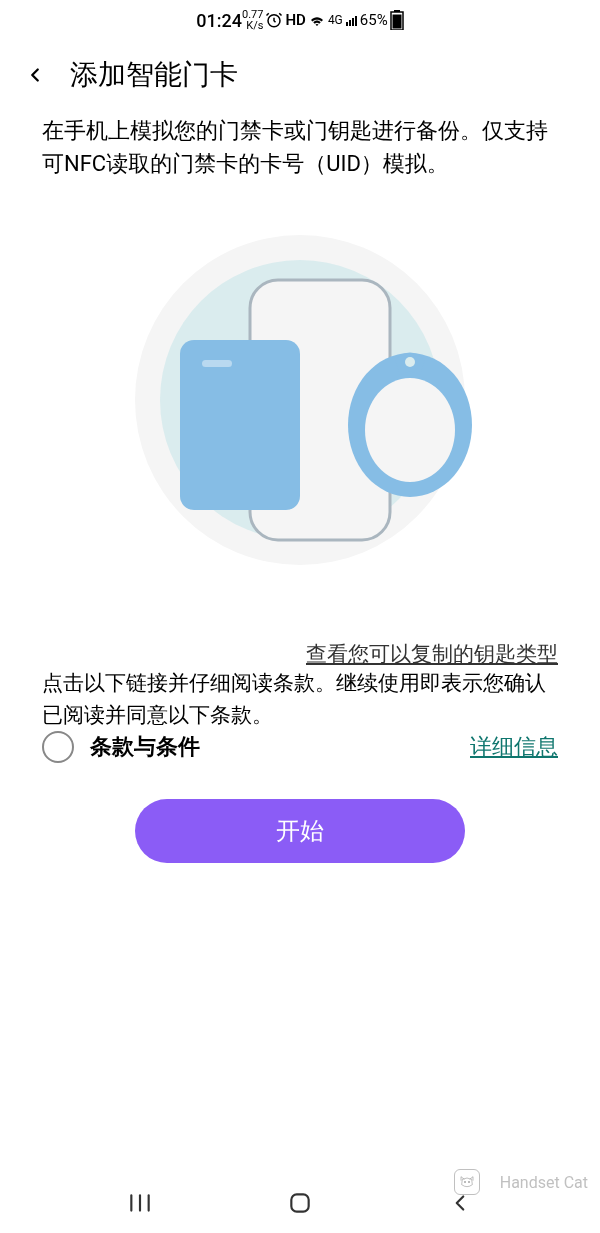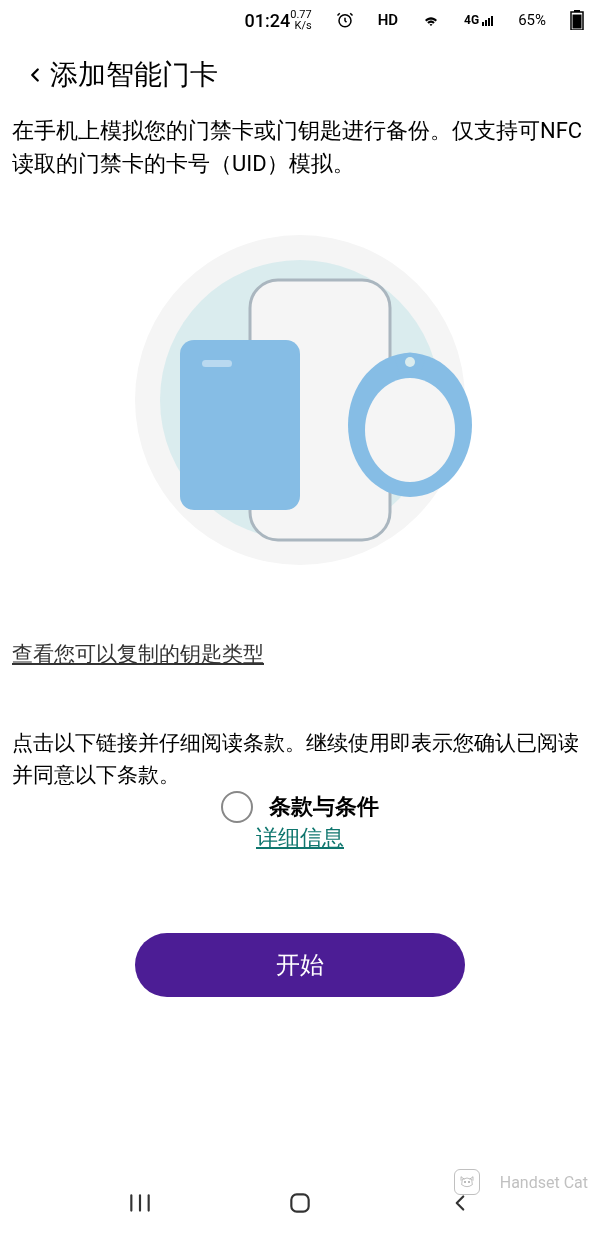--- a/index.html
+++ b/index.html
@@ -12,94 +12,93 @@
       height: 1233px;
       background: #ffffff;
       font-family: -apple-system, BlinkMacSystemFont, "Segoe UI", Roboto, sans-serif;
       position: relative;
       overflow: hidden;
     }
     .status-bar {
       height: 40px;
       display: flex;
       align-items: center;
-      justify-content: flex-end;
+      justify-content: center;
       padding: 1px 16px;
       font-size: 18px;
       color: #000;
     }
     .status-left {
       font-weight: 500;
     }
     .status-right {
       display: flex;
       align-items: center;
-      gap: 24px;
+      gap: 2px;
       font-size: 14px;
     }
     .status-kbs {
       font-size: 11px;
       line-height: 1;
       text-align: right;
     }
     .status-icon {
       display: inline-flex;
       align-items: center;
     }
     .header {
       display: flex;
       align-items: center;
       padding: 16px 20px 20px;
+      gap: 20px;
     }
     .back-btn {
       width: 30px;
       height: 30px;
       display: flex;
       align-items: center;
       justify-content: center;
       cursor: pointer;
     }
     .page-title {
       font-size: 28px;
       font-weight: 500;
       color: #000;
     }
     .content {
-      padding: 0 12px;
+      padding: 0 42px;
     }
     .description {
       font-size: 22px;
       line-height: 1.5;
       color: #000;
       margin-bottom: 30px;
     }
     .illustration {
       display: flex;
       justify-content: center;
       margin: 40px 0 60px;
     }
     .key-types-link {
-      text-align: left;
+      text-align: right;
       font-size: 21px;
       color: #333;
       text-decoration: underline;
-      margin-bottom: 60px;
       cursor: pointer;
     }
     .terms-text {
       font-size: 21px;
       line-height: 1.5;
       color: #000;
     }
     .terms-row {
       display: flex;
       align-items: center;
       justify-content: space-between;
-      margin-bottom: 80px;
-      flex-direction: column;
+      margin-bottom: 36px;
     }
     .terms-left {
       display: flex;
       align-items: center;
       gap: 16px;
     }
     .checkbox {
       width: 32px;
       height: 32px;
       border: 2px solid #888;
@@ -115,21 +114,21 @@
       font-size: 22px;
       color: #0f766e;
       text-decoration: underline;
       cursor: pointer;
     }
     .start-button {
       display: block;
       margin: 0 auto;
       width: 330px;
       height: 64px;
-      background: #4c1d95;
+      background: #8b5cf6;
       color: #fff;
       border: none;
       border-radius: 32px;
       font-size: 24px;
       cursor: pointer;
     }
     .nav-bar {
       position: absolute;
       bottom: 0;
       left: 0;
@@ -184,21 +183,21 @@
         <circle cx="12" cy="13" r="8"></circle>
         <path d="M12 9v4l2 2M5 3L2 6M22 6l-3-3"></path>
       </svg>
     </span>
     <span style="font-size:15px;font-weight:600">HD</span>
     <span class="status-icon">
       <svg width="18" height="18" viewBox="0 0 24 24" fill="#000">
         <path d="M12 20l-2-2c1-1 3-1 4 0l-2 2zm-5-5c3-3 7-3 10 0l-2 2c-2-2-4-2-6 0l-2-2zm-3-3c5-5 11-5 16 0l-2 2c-3-3-9-3-12 0l-2-2z"></path>
       </svg>
     </span>
-    <span style="font-size:12px;font-weight:700">
+    <span style="font-size:12px;font-weight:400">
       <span>4G</span>
       <svg width="12" height="10" viewBox="0 0 12 10" fill="#000" style="vertical-align:middle">
         <path d="M0 10h2V6H0zM3 10h2V4H3zM6 10h2V2H6zM9 10h2V0H9z"></path>
       </svg>
     </span>
     <span style="font-size:15px">65%</span>
     <span class="status-icon">
       <svg width="14" height="20" viewBox="0 0 14 20" fill="#000">
         <rect x="4" y="0" width="6" height="2"></rect>
         <rect x="1" y="2" width="12" height="18" fill="none" stroke="#000" stroke-width="1.5"></rect>

